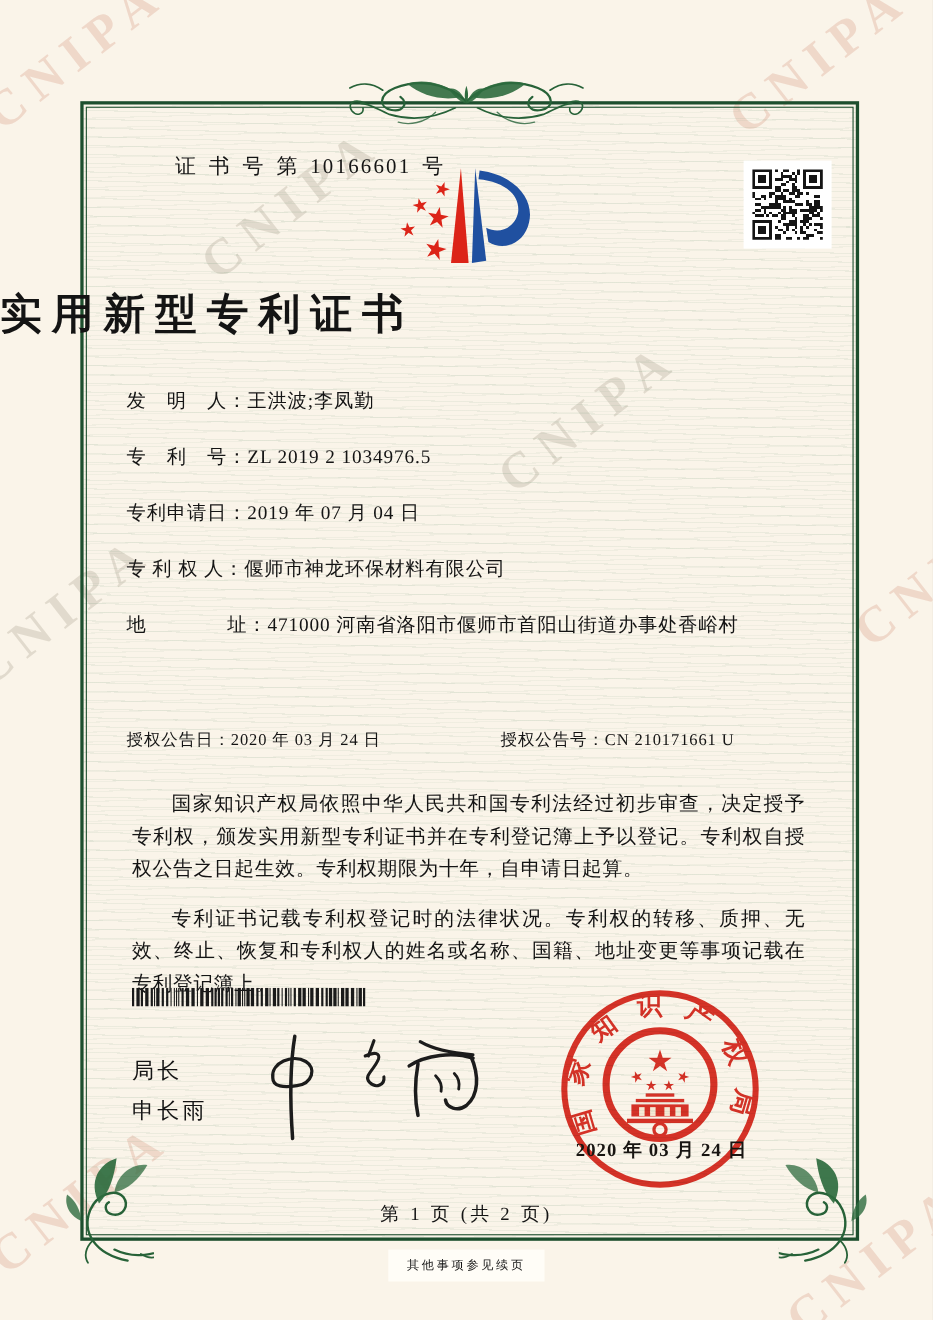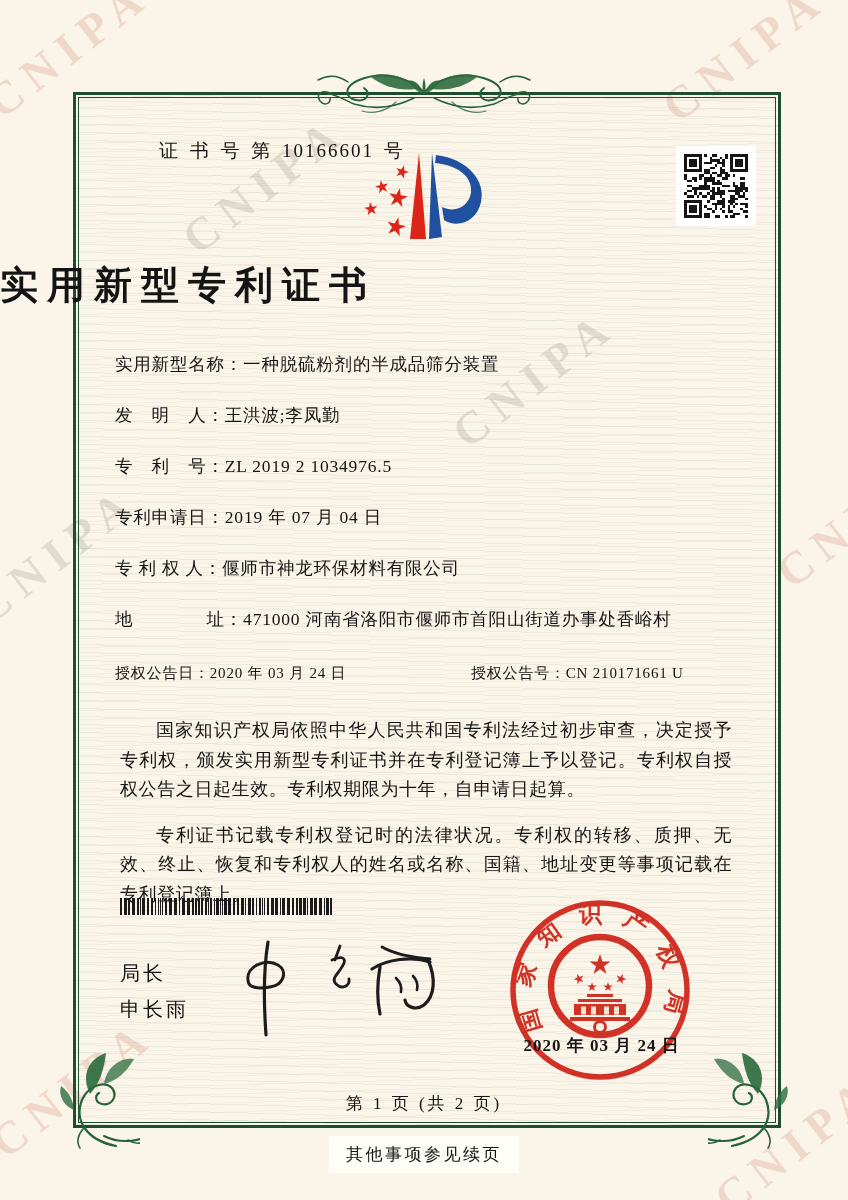--- a/index.html
+++ b/index.html
@@ -24,39 +24,39 @@
   .qr-box{position:absolute;left:676px;top:146px;width:80px;height:80px;background:#fff;}
   .qr-box svg{position:absolute;left:8px;top:8px;}
   .page-title{position:absolute;left:0;right:0;top:260px;
               font-size:38px;font-weight:bold;letter-spacing:9px;}
   
   .fields{position:absolute;left:115px;top:352px;font-size:17.5px;letter-spacing:0.8px;}
   .field-row{height:25px;line-height:25px;margin-bottom:26px;white-space:pre;}
   .field-label{white-space:pre;}
   .grant-row{position:absolute;left:0;right:0;top:660px;font-size:15px;letter-spacing:0.8px;height:26px;line-height:26px;}
   .grant-left{position:absolute;left:115px;white-space:pre;}
-  .grant-right{position:absolute;left:455px;white-space:pre;margin-left:16px;}
+  .grant-right{position:absolute;left:455px;white-space:pre;}
   
   .body-text{position:absolute;left:104px;right:100px;top:700px;}
   .body-text p{margin:16px;text-indent:2em;font-size:18px;line-height:29.5px;
                text-align:justify;letter-spacing:0.6px;}
   
   .barcode{position:absolute;left:120px;top:898px;}
   .officer-title{position:absolute;left:120px;top:960px;font-size:20px;letter-spacing:3px;
                  font-family:Liberation Serif, serif;}
   .officer-name{position:absolute;left:120px;top:996px;font-size:20px;letter-spacing:3px;
                 font-family:"Liberation Sans","DejaVu Sans",sans-serif;}
   .signature{position:absolute;left:232px;top:938px;}
   .seal{position:absolute;left:506px;top:896px;mix-blend-mode:multiply;opacity:0.95;}
   .seal-date{position:absolute;left:520px;top:1034px;width:163px;text-align:center;
              font-size:17px;font-weight:600;letter-spacing:1px;color:#181512;}
   .page-info{position:absolute;left:0;right:0;top:1092px;text-align:center;
              font-size:17px;letter-spacing:3px;}
   .cont-note{position:absolute;left:50%;transform:translateX(-50%);top:1136px;
-             background:#fffdf7;padding:7px 17px;font-size:17px;letter-spacing:2.5px;}
+             background:#fffdf7;padding:7px 17px;font-size:11px;letter-spacing:2.5px;}
 </style>
 </head>
 <body>
 
 <div class="page">
 
   <span class="wm wm-pink" style="left:-28px;top:22px;">CNIPA</span>
   <span class="wm wm-pink" style="left:648px;top:26px;">CNIPA</span>
   <span class="wm wm-gray" style="left:168px;top:158px;">CNIPA</span>
   <span class="wm wm-gray" style="left:438px;top:352px;">CNIPA</span>
@@ -419,21 +419,20 @@
         <rect x="16" y="24" width="1" height="1"></rect>
         <rect x="18" y="24" width="1" height="1"></rect>
         <rect x="19" y="24" width="1" height="1"></rect>
         <rect x="24" y="24" width="1" height="1"></rect>
       </svg>
   </div>
 
   <div class="page-title">实用新型专利证书</div>
 
   <div class="fields">
-    <div class="field-row"><span class="field-label">实用新型名称：</span><span>一种脱硫粉剂的半成品筛分装置</span></div>
     <div class="field-row"><span class="field-label">发　明　人：</span><span>王洪波;李凤勤</span></div>
     <div class="field-row"><span class="field-label">专　利　号：</span><span>ZL 2019 2 1034976.5</span></div>
     <div class="field-row"><span class="field-label">专利申请日：</span><span>2019 年 07 月 04 日</span></div>
     <div class="field-row"><span class="field-label">专 利 权 人：</span><span>偃师市神龙环保材料有限公司</span></div>
     <div class="field-row"><span class="field-label">地　　　　址：</span><span>471000 河南省洛阳市偃师市首阳山街道办事处香峪村</span></div>
   </div>
 
   <div class="grant-row">
     <span class="grant-left"><span>授权公告日：</span><span>2020 年 03 月 24 日</span></span>
     <span class="grant-right"><span>授权公告号：</span><span>CN 210171661 U</span></span>

